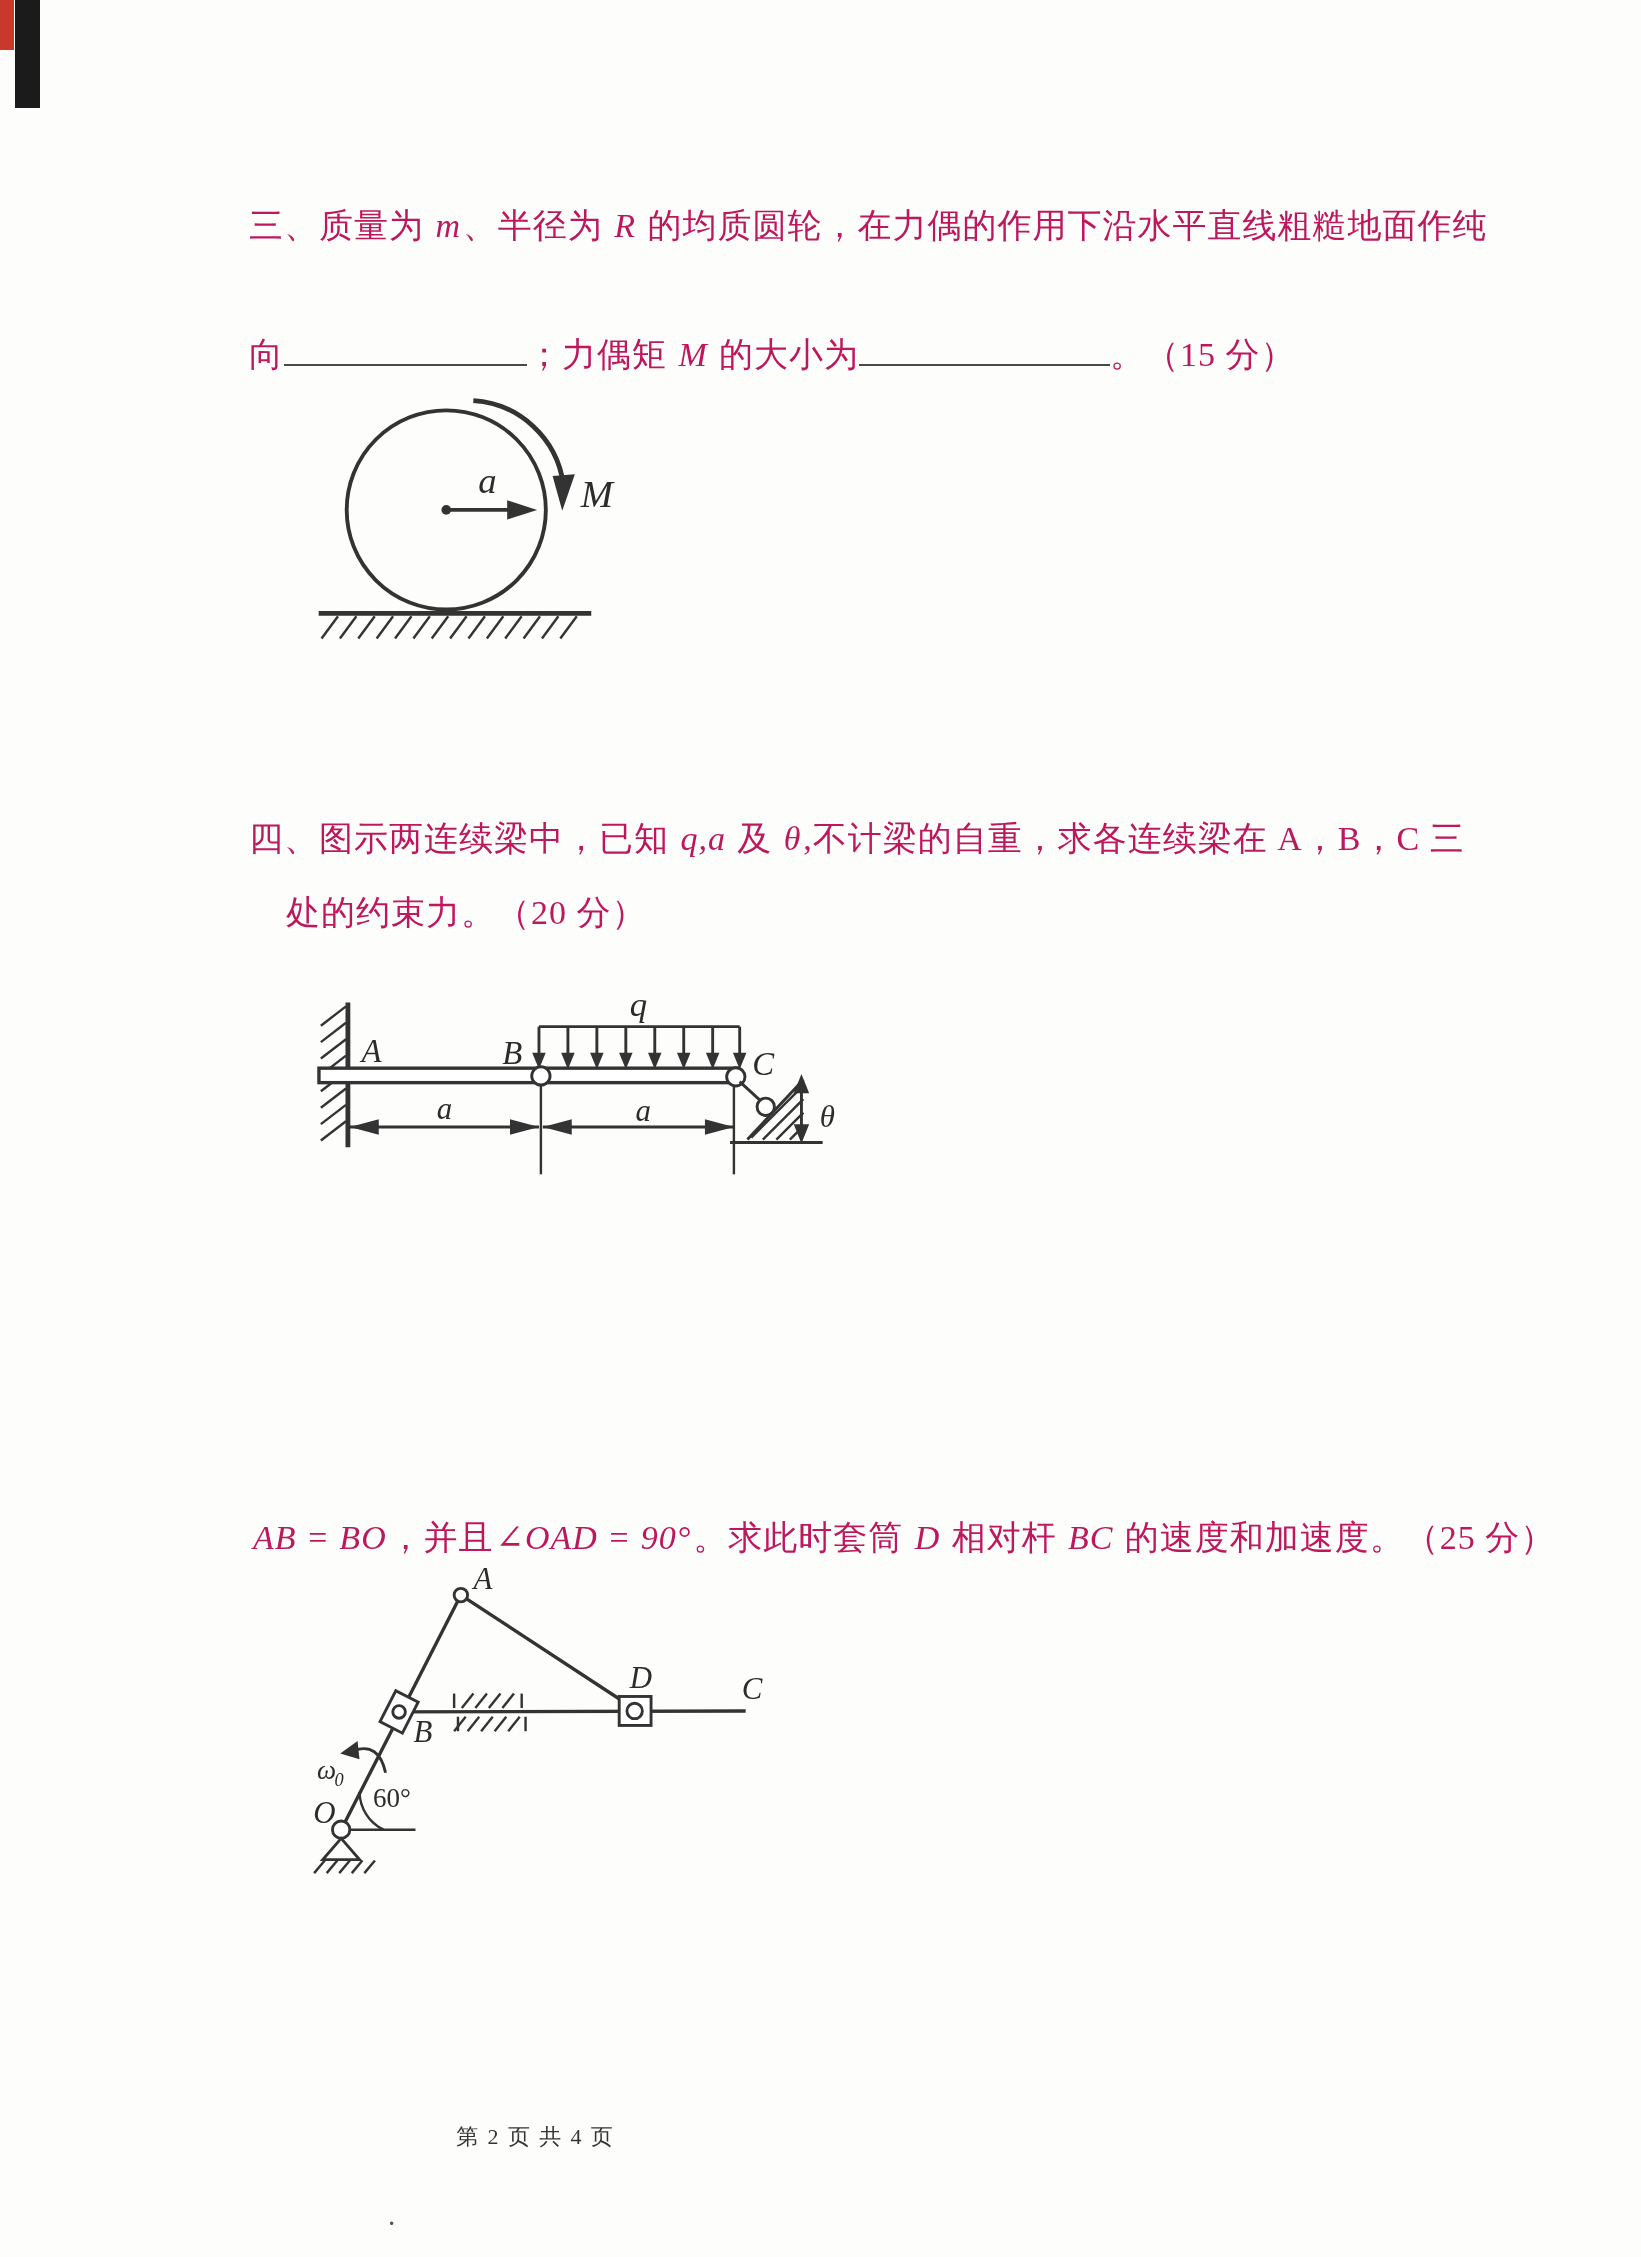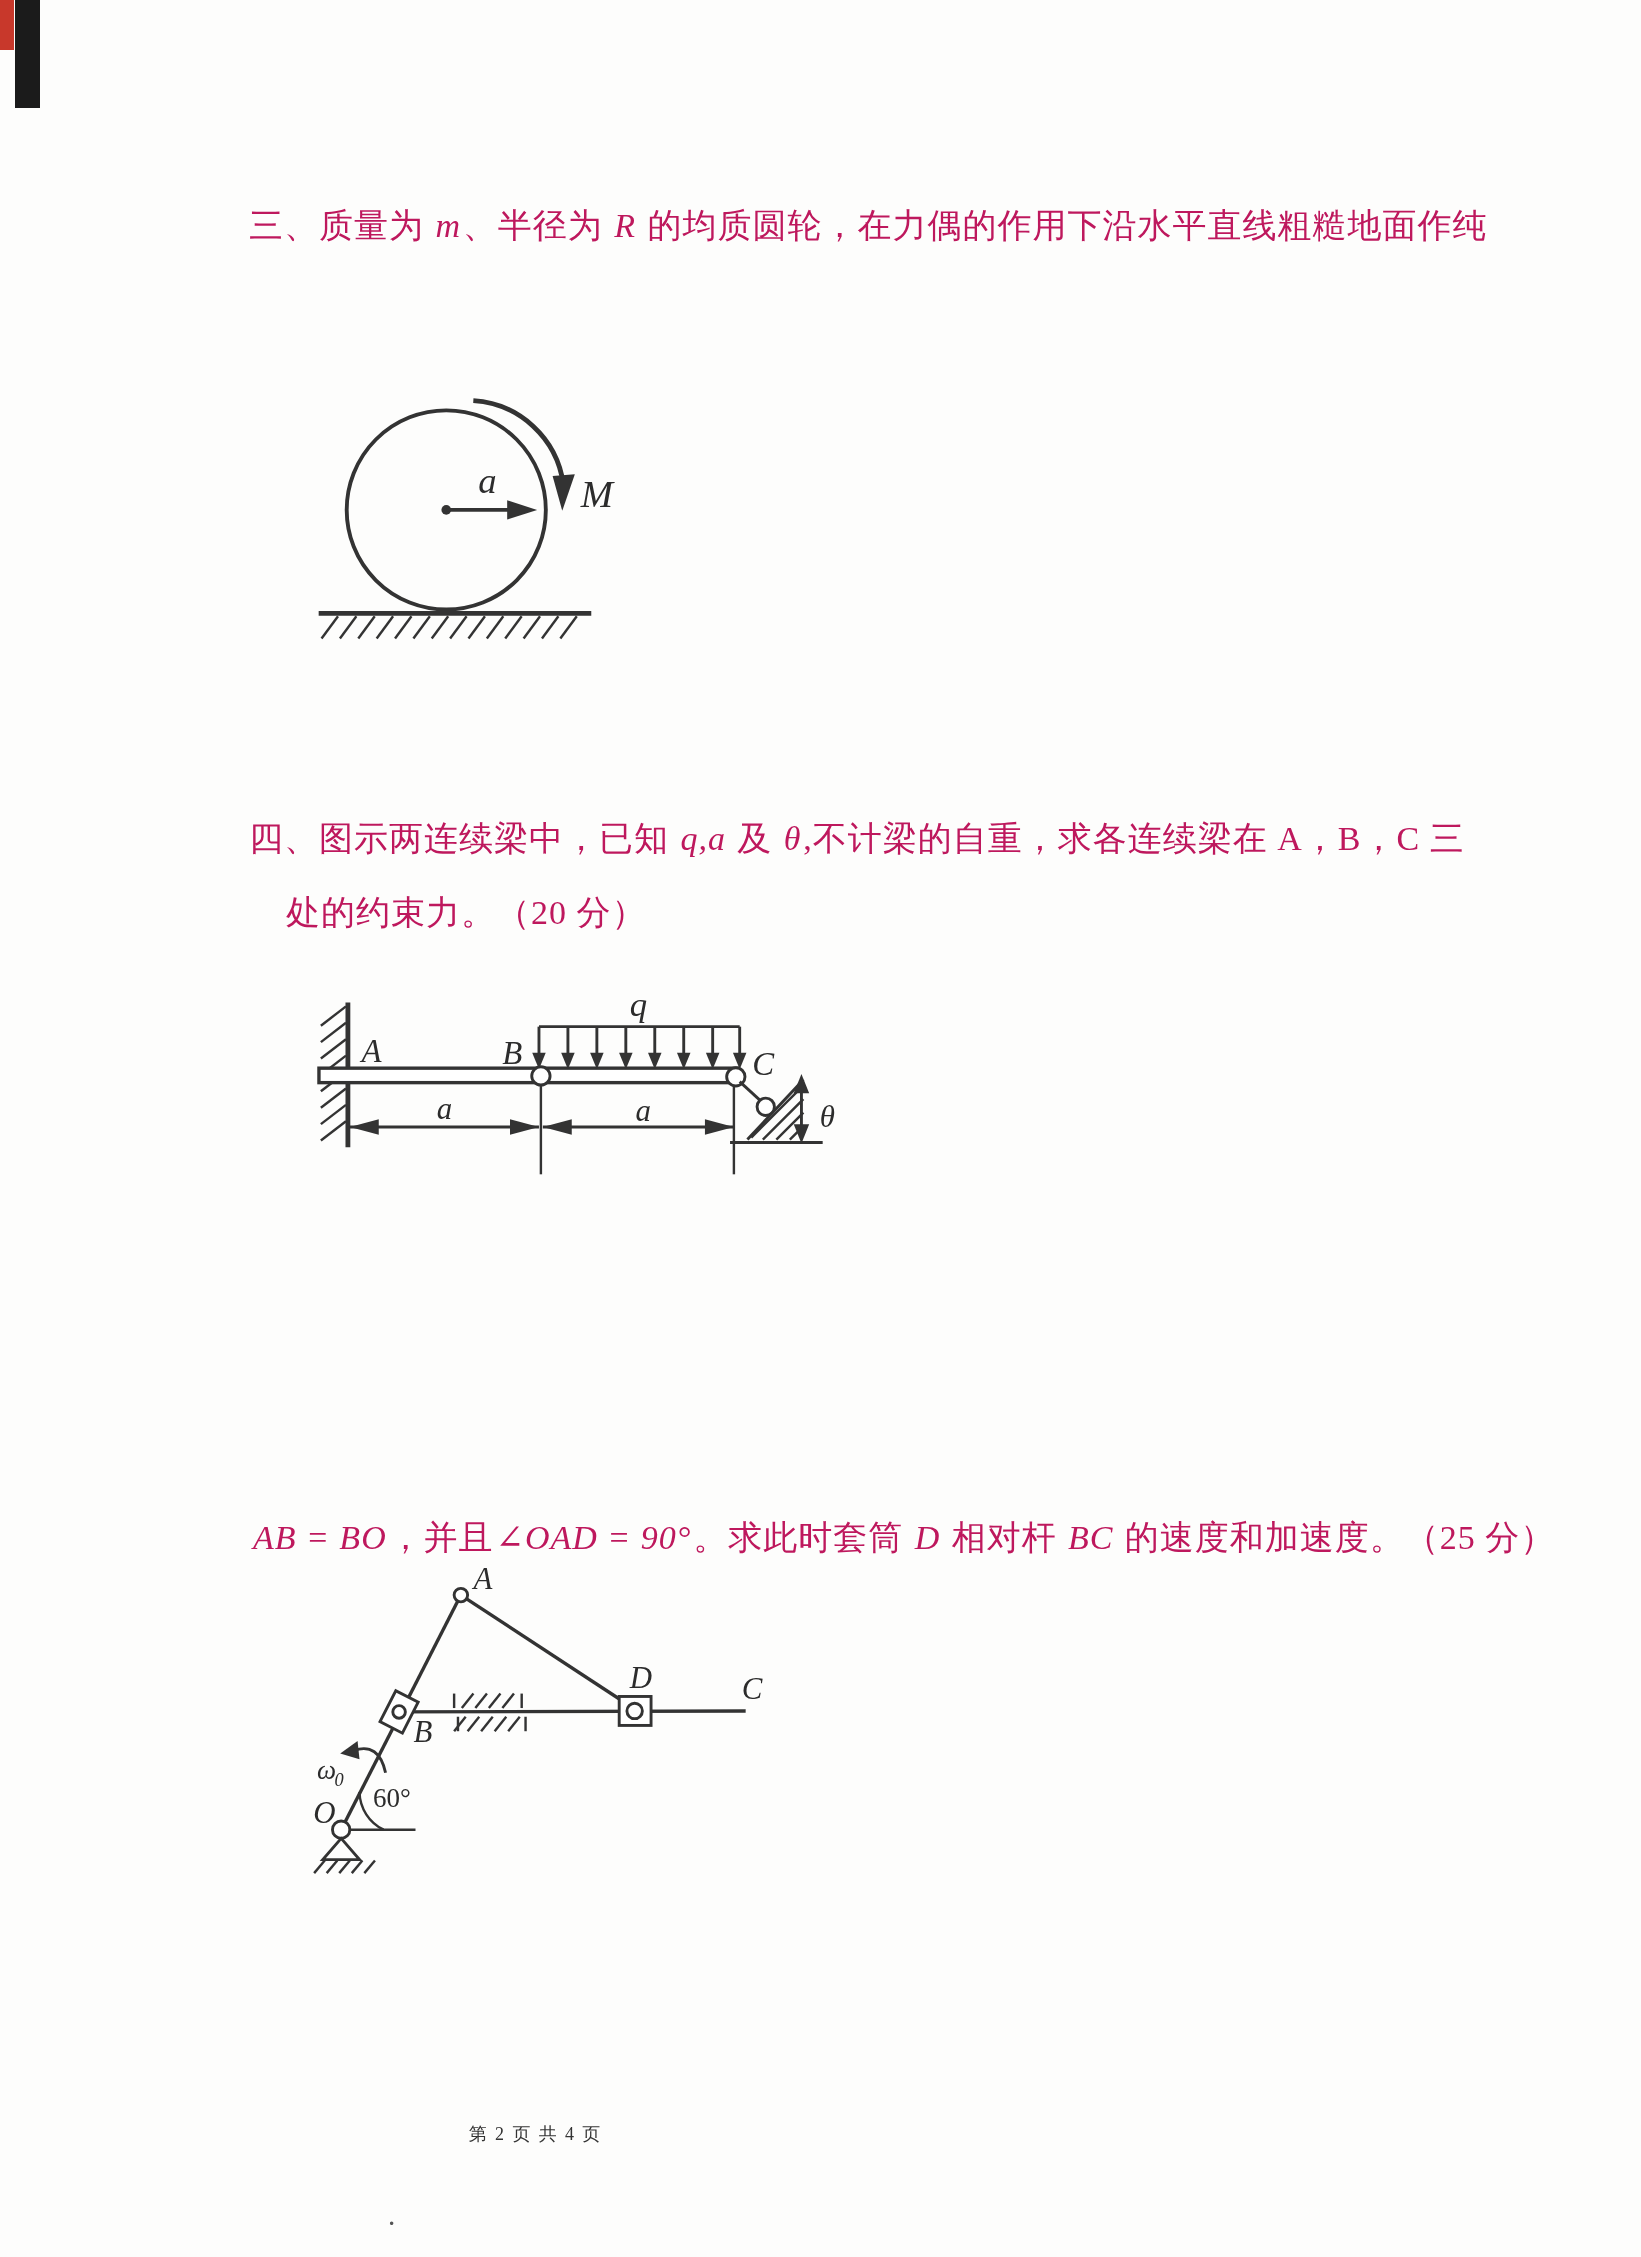--- a/index.html
+++ b/index.html
@@ -5,36 +5,39 @@
   html,body{margin:0;padding:0;background:#e8e8e8;}
   .page{
     position:relative; width:1641px; height:2257px; background:#fdfdfc;
     font-family:"Liberation Serif","DejaVu Serif",serif; color:#2b2b2b;
     overflow:hidden; margin:0 auto;
   }
   .tline{position:absolute; font-size:34px; letter-spacing:1px; white-space:nowrap; color:#be185d;}
   .var{font-style:italic; font-family:"Liberation Serif","DejaVu Serif",serif; padding:0 1.9px;}
   .sub{font-size:21px; vertical-align:-6.8px; font-style:italic;}
   .blank{display:inline-block; border-bottom:2.4px solid #4a4a4a; height:1em; vertical-align:baseline;}
-  .footer{position:absolute; font-size:18px; letter-spacing:1.9px; color:#333;}
+  .footer{position:absolute; font-size:22px; letter-spacing:1.9px; color:#333;}
   .stray{position:absolute; font-size:29px; color:#555;}
   .artifact{position:absolute;}
   svg text{font-family:"Liberation Serif","DejaVu Serif",serif;}
   svg .lbl{font-style:italic; fill:#2c2c2c;}
 </style>
 </head>
 <body>
 
 <div class="page">
 
   <div class="artifact" style="left:0;top:0;width:13.5px;height:50px;background:#c8382b;"></div>
   <div class="artifact" style="left:15.4px;top:0;width:25px;height:108px;background:#1b1b1b;"></div>
 
   <div class="tline" style="left:249px;top:203px;">
     <span>三、质量为 </span><span class="var">m</span><span>、半径为 </span><span class="var">R</span><span> 的均质圆轮，在力偶的作用下沿水平直线粗糙地面作纯</span>
+  </div>
+  <div class="tline" style="left:249px;top:330px;">
+    <span>向</span><span class="blank" style="width:243px;"></span><span>；力偶矩 </span><span class="var">M</span><span> 的大小为</span><span class="blank" style="width:251px;"></span><span>。（15 分）</span>
   </div>
 
   <svg style="position:absolute;left:309px;top:391px;" width="348" height="261" viewBox="0 0 360 270">
     <circle cx="142" cy="123" r="103" fill="none" stroke="#333" stroke-width="4"></circle>
     <circle cx="142" cy="123" r="5" fill="#333"></circle>
     <g>
       <line x1="142" y1="123" x2="207" y2="123" stroke="#333" stroke-width="4"></line>
       <polygon points="205,113 236,123 205,133" fill="#333"></polygon>
     </g>
     <text class="lbl" x="175" y="106" font-size="38">a</text>

